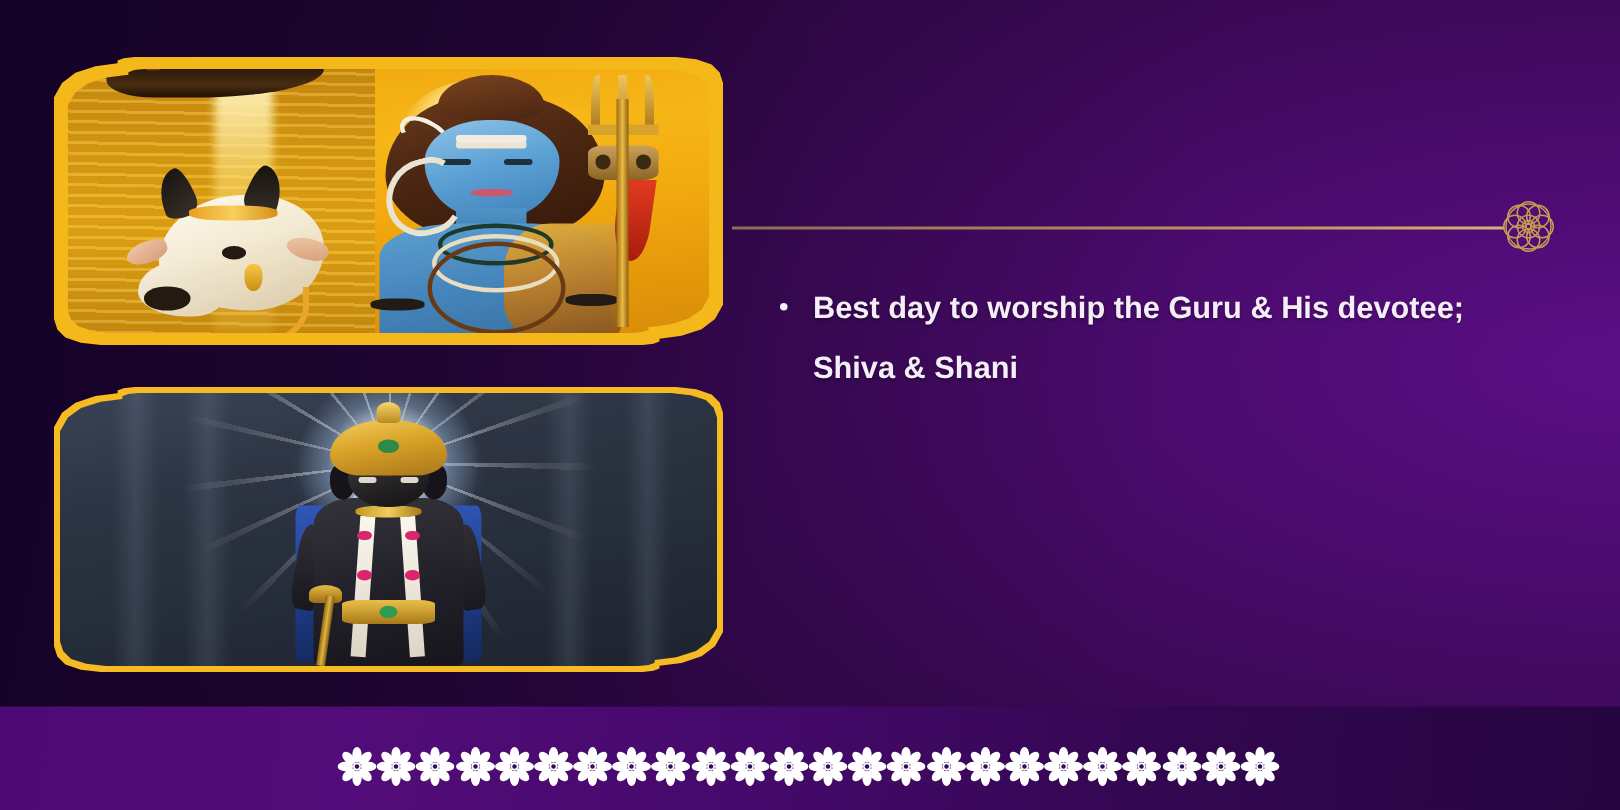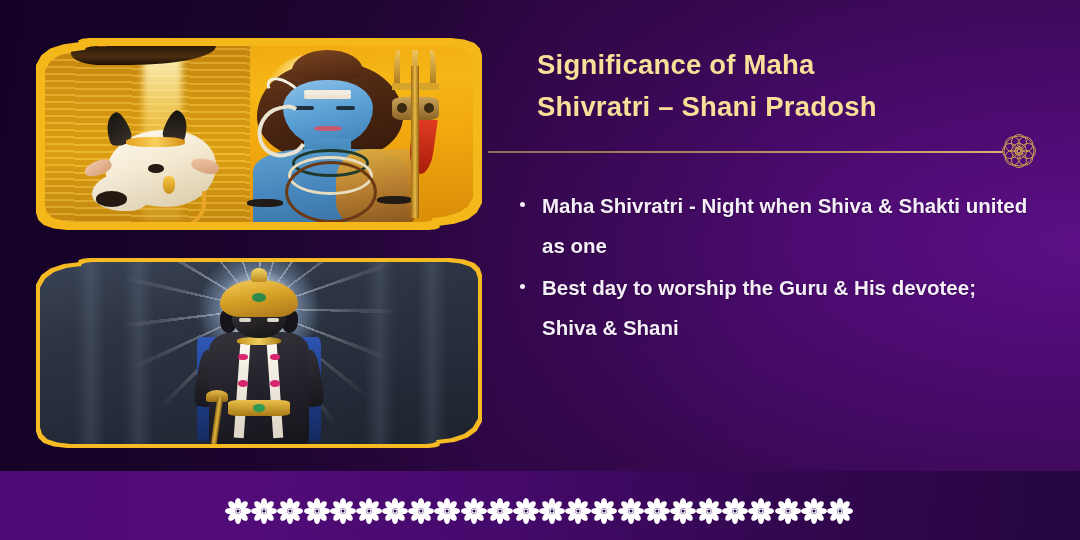--- a/index.html
+++ b/index.html
@@ -393,29 +393,24 @@
           <div class="sn-crown-top"></div>
           <div class="sn-crown-gem"></div>
           <div class="sn-staff-top"></div>
           <div class="sn-staff"></div>
         </div>
       </div>
     </div>
   </div>
 
   <div class="right-col">
-    <div class="title">
-      <div>Significance of Maha</div>
-      <div>Shivratri – Shani Pradosh</div>
-    </div>
 
     <div class="divider"></div>
 
     <ul class="bullets">
-      <li>Maha Shivratri - Night when Shiva &amp; Shakti united as one</li>
       <li>Best day to worship the Guru &amp; His devotee; Shiva &amp; Shani</li>
     </ul>
   </div>
 
   <div class="mandala">
     <svg viewBox="0 0 48 48" width="48" height="48" aria-hidden="true">
       <g fill="none" stroke="#c79a54" stroke-width="1">
         <circle cx="24" cy="24" r="15"></circle>
         <circle cx="24" cy="15" r="7.5"></circle>
           <circle cx="30.3" cy="17.4" r="7.5"></circle>

